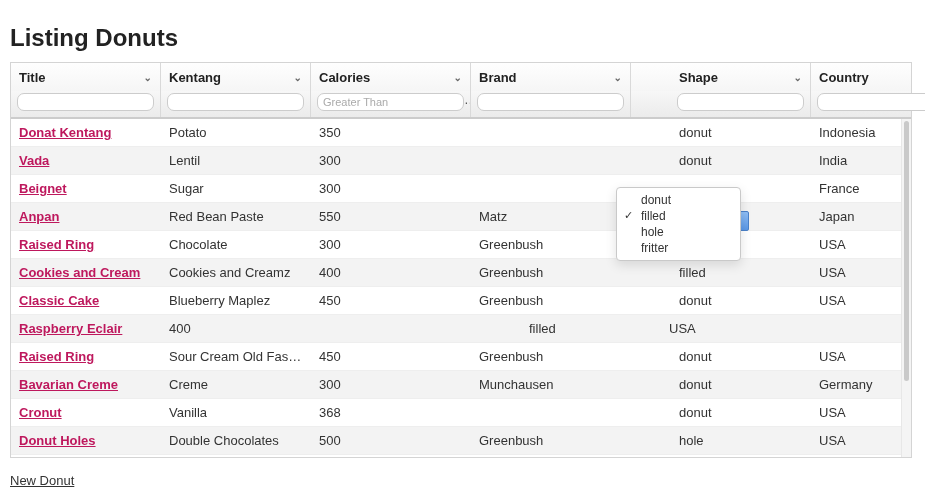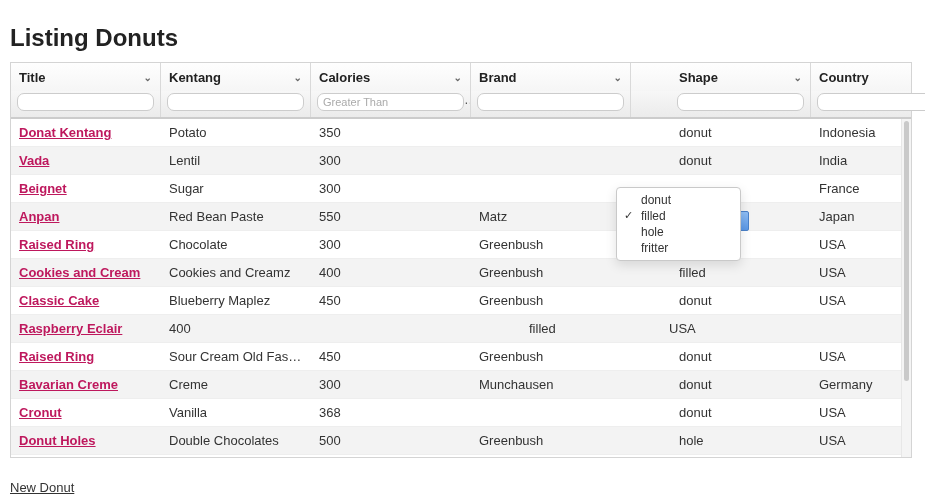--- a/index.html
+++ b/index.html
@@ -148,21 +148,21 @@
   }
   .dd-handle {
     position: absolute;
     width: 14px; height: 20px;
     background: linear-gradient(#8fbef5,#5a97e6);
     border: 1px solid #4a80c8;
     border-radius: 2px;
   }
 
   .footer-link {
-    margin-top: 22px;
+    margin-top: 15px;
     font-size: 13px;
   }
   .footer-link a {
     color: #333;
     text-decoration: underline;
   }
 </style>
 </head>
 <body>
 

